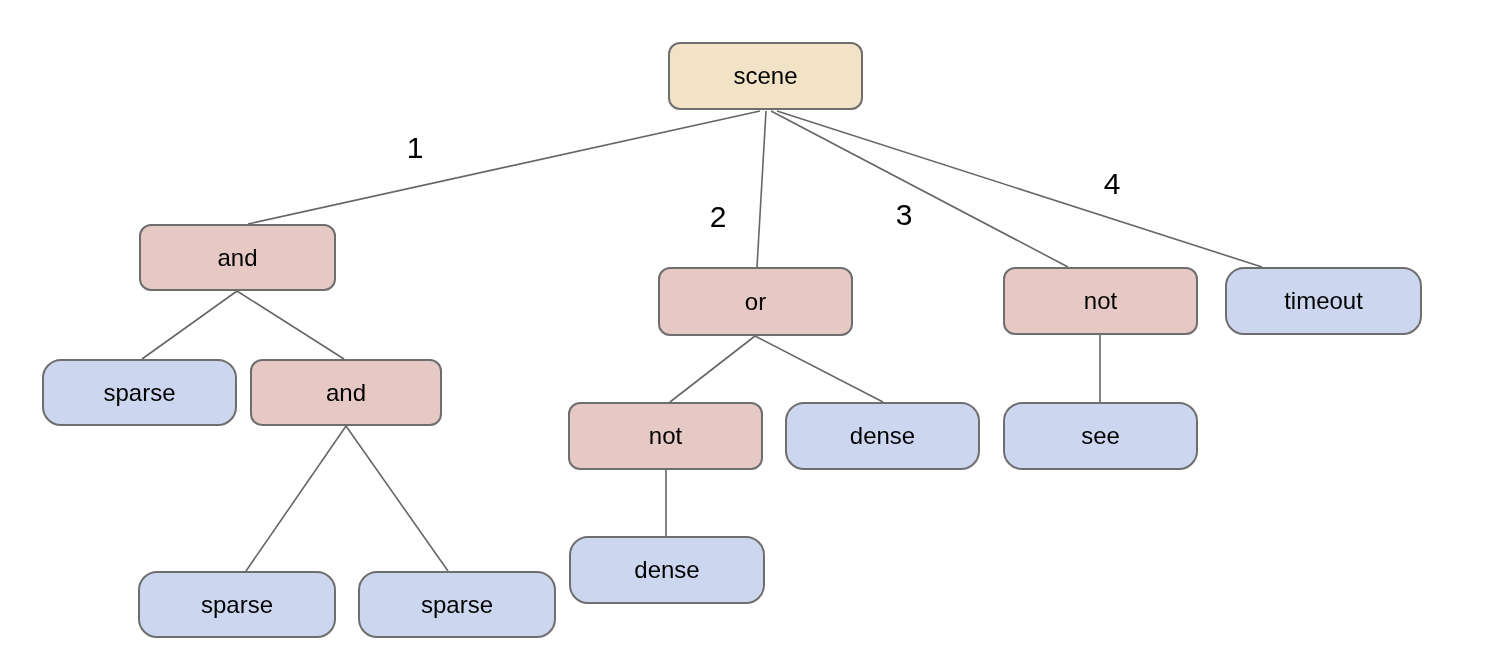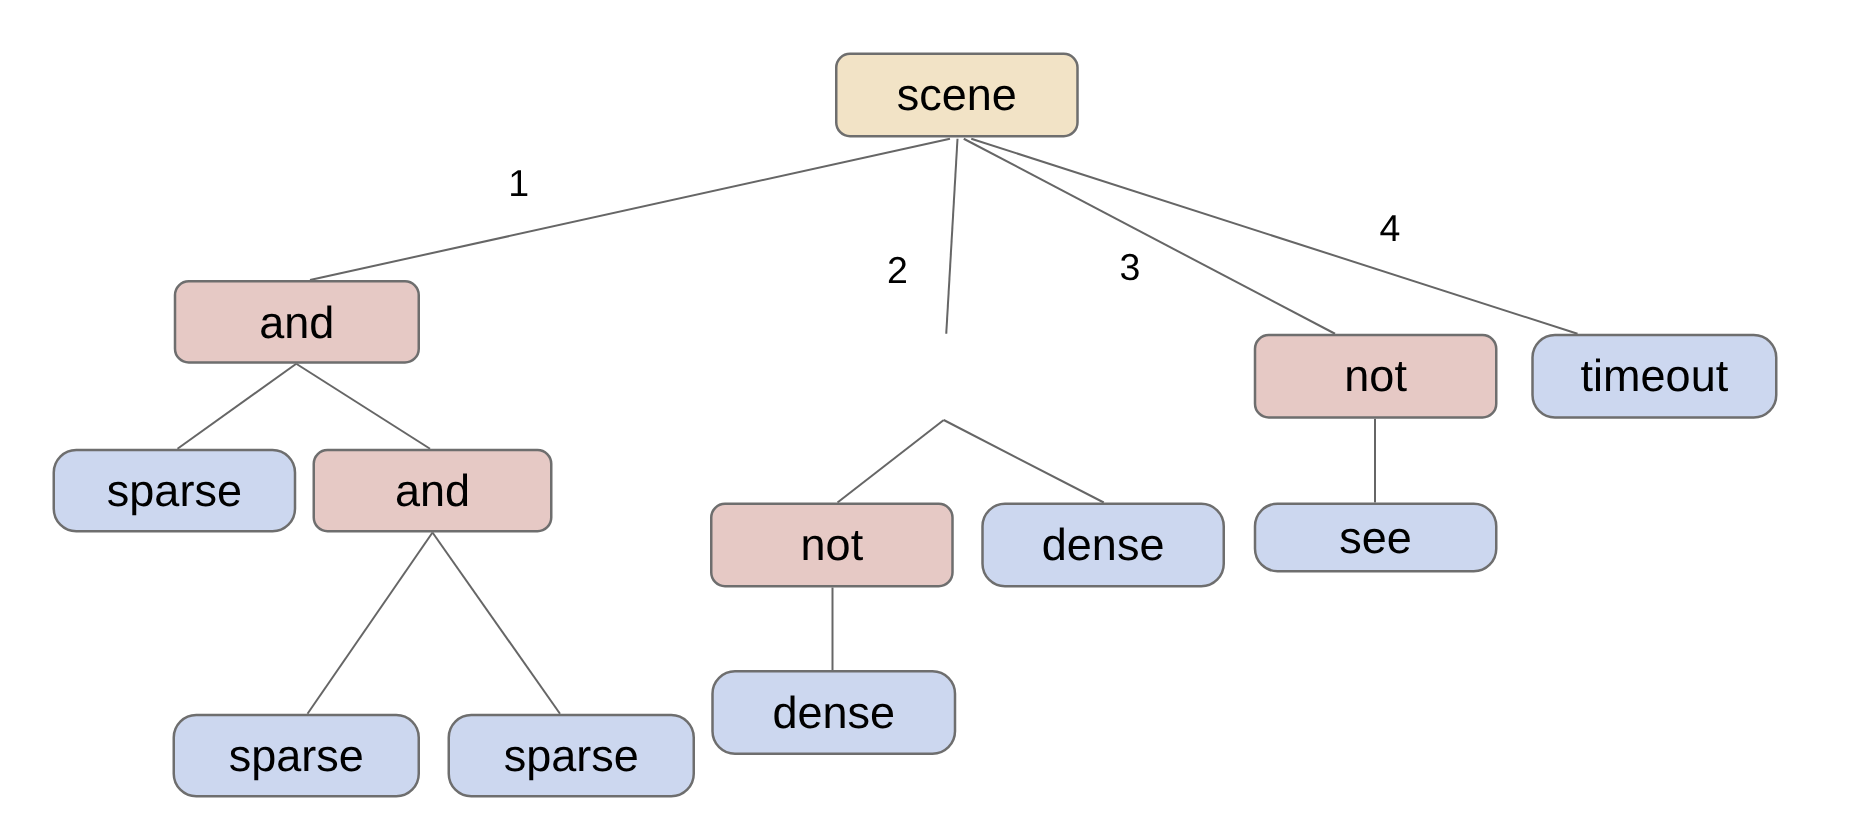--- a/index.html
+++ b/index.html
@@ -29,21 +29,21 @@
     fill: none;
   }
   .node {
     position: absolute;
     box-sizing: border-box;
     display: flex;
     align-items: center;
     justify-content: center;
     border: 2px solid var(--node-border, #6e6e6e);
     border-radius: 12px;
-    font-size: 36px;
+    font-size: 24px;
     color: var(--text, #000000);
     line-height: 1;
     white-space: nowrap;
     text-align: right;
   }
   .node--root     { background: var(--root-fill, #f2e3c6); }
   .node--operator { background: var(--operator-fill, #e6c9c5); }
   .node--leaf     { background: var(--leaf-fill, #ccd7ef); border-radius: 19px; }
   .edge-label {
     position: absolute;
@@ -75,34 +75,35 @@
 
   <div class="edge-label" style="left:415px; top:148px;">1</div>
   <div class="edge-label" style="left:718px; top:217px;">2</div>
   <div class="edge-label" style="left:904px; top:215px;">3</div>
   <div class="edge-label" style="left:1112px; top:184px;">4</div>
 
   <div class="node node--root" style="left:668px; top:42px; width:195px; height:68px;">scene</div>
 
   <div class="node node--operator" style="left:139px; top:224px; width:197px; height:67px;">and</div>
 
+  <div class="node node--operator" style="left:658px; top:267px; width:195px; height:69px;">or</div>
 
   <div class="node node--operator" style="left:1003px; top:267px; width:195px; height:68px;">not</div>
 
   <div class="node node--leaf" style="left:1225px; top:267px; width:197px; height:68px;">timeout</div>
 
   <div class="node node--leaf" style="left:42px; top:359px; width:195px; height:67px;">sparse</div>
 
   <div class="node node--operator" style="left:250px; top:359px; width:192px; height:67px;">and</div>
 
   <div class="node node--operator" style="left:568px; top:402px; width:195px; height:68px;">not</div>
 
   <div class="node node--leaf" style="left:785px; top:402px; width:195px; height:68px;">dense</div>
 
-  <div class="node node--leaf" style="left:1003px; top:402px; width:195px; height:56px;">see</div>
+  <div class="node node--leaf" style="left:1003px; top:402px; width:195px; height:68px;">see</div>
 
   <div class="node node--leaf" style="left:569px; top:536px; width:196px; height:68px;">dense</div>
 
   <div class="node node--leaf" style="left:138px; top:571px; width:198px; height:67px;">sparse</div>
 
   <div class="node node--leaf" style="left:358px; top:571px; width:198px; height:67px;">sparse</div>
 
 </div>
 
 </body></html>

